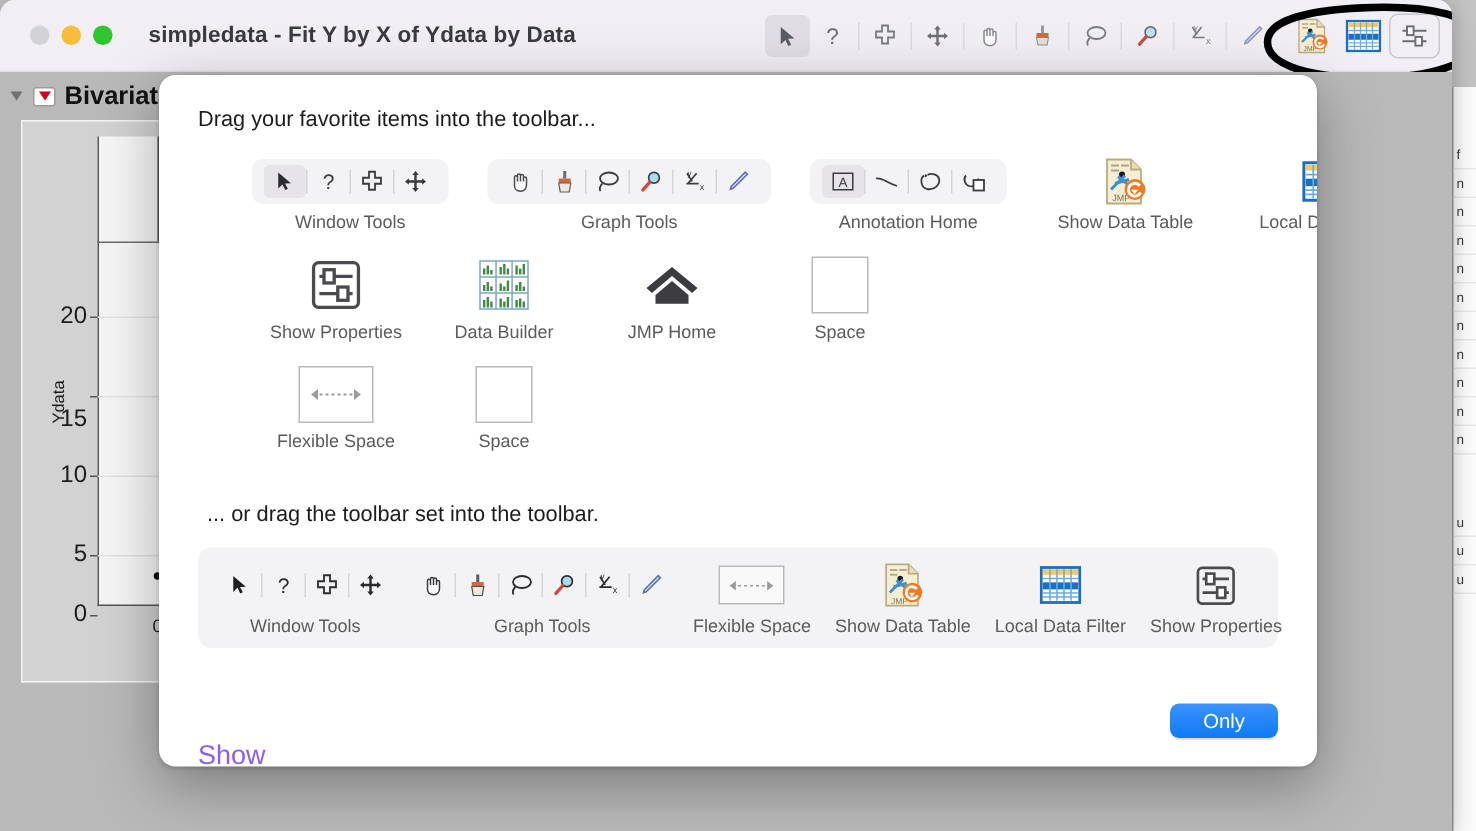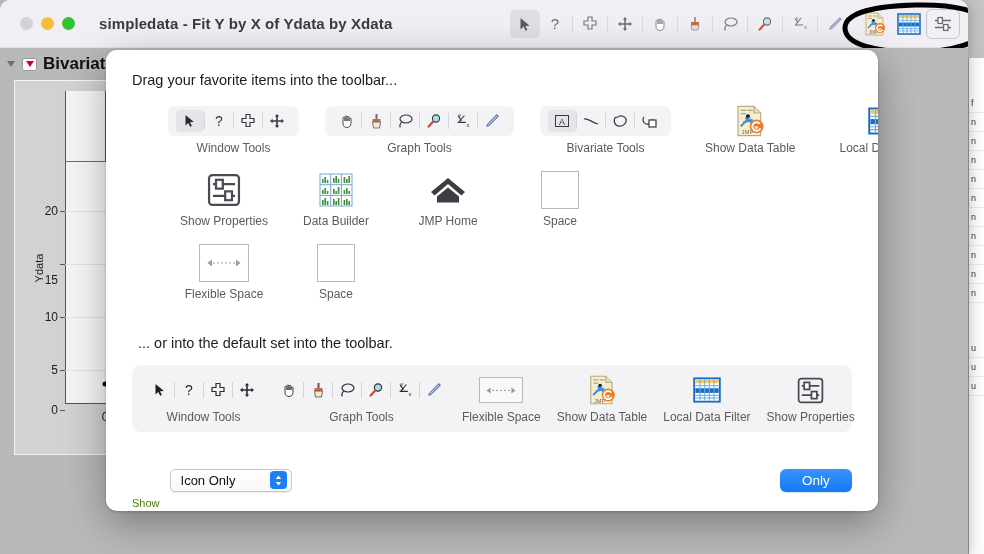--- a/index.html
+++ b/index.html
@@ -90,21 +90,21 @@
     position: absolute; left: 14px; top: 32px; width: 320px; height: 375px;
     background: #d2d2d2; border: 1px solid #f4f4f4;
   }
   .plotinner { position: absolute; left: 50px; top: 10px; right: 8px; bottom: 50px;
                background: linear-gradient(90deg,#f4f4f4,#ffffff 30%,#ffffff); }
   .histbar { position: absolute; left: 40px; top: 0px; width: 46px; height: 70px;
              background: #c9d6c8; border: 1px solid #5a5a5a; }
   .hist-sep { position: absolute; left: 0; right: 0; top: 70px; height: 1px; background: #6b6b6b; }
   .gridline { position: absolute; left: 0; right: 0; height: 1px; background: #e3e3e3; }
   .ytick { position: absolute; right: 100%; transform: translateY(-50%); padding-right: 7px;
-           font-size: 12px; color: #1b1b1b; white-space: nowrap; margin-left: 48px; }
+           font-size: 16px; color: #1b1b1b; white-space: nowrap; margin-left: 48px; }
   .ytickmark { position: absolute; left: -5px; width: 5px; height: 1px; background: #555; }
   .yaxis-line { position: absolute; left: 0; top: 0; bottom: 0; width: 1px; background: #555; }
   .xaxis-line { position: absolute; left: 0; right: 0; bottom: 0; height: 1px; background: #555; }
   .ylabel {
     position: absolute; left: 10px; top: 50%; transform: translateY(-50%) rotate(-90deg);
     transform-origin: center; font-size: 11px; color: #1b1b1b; white-space: nowrap;
   }
   .xtick { position: absolute; top: 100%; transform: translateX(-50%); padding-top: 6px;
            font-size: 12px; color: #1b1b1b; }
   .dot { position: absolute; width: 5px; height: 5px; border-radius: 50%; background: #111;
@@ -144,21 +144,21 @@
 
   .defaultset {
     margin: 0 0 0 0; background: #f3f2f4; border-radius: 9px;
     padding: 10px 14px 8px 14px; display: flex; align-items: flex-start; gap: 0px;
   }
 
   .footer {
     position: absolute; left: 0; right: 0; bottom: 0; height: 62px;
     display: flex; align-items: center; padding: 0 26px;
   }
-  .show-label { font-size: 11px; color: #4d7c0f; margin-right: 10px; margin-top: 46px; }
+  .show-label { font-size: 18px; color: #8b5cf6; margin-right: 10px; margin-top: 46px; }
   .select {
     width: 122px; height: 23px; border: 1px solid #c7c5ca; border-radius: 5px;
     background: linear-gradient(180deg,#ffffff,#f8f8f8);
     display: flex; align-items: center; padding: 0 4px 0 10px;
     font-size: 13px; color: #111; justify-content: space-between;
     box-shadow: 0 1px 1px rgba(0,0,0,.07);
   }
   .stepper {
     width: 17px; height: 18px; background: #1a7ef5; border-radius: 4px;
     display: flex; flex-direction: column; align-items: center; justify-content: center; gap: 1px;
@@ -195,21 +195,21 @@
 </div>
 
 <div class="jmp-window">
 
   <div class="titlebar">
     <div class="traffic">
       <div class="tl close"></div>
       <div class="tl min"></div>
       <div class="tl max"></div>
     </div>
-    <div class="win-title">simpledata - Fit Y by X of Ydata by Xdata</div>
+    <div class="win-title">simpledata - Fit Y by X of Ydata by Data</div>
 
     <div class="toolbar">
       <div class="tbtn sel">
         <svg width="13" height="15" viewBox="0 0 13 15">
             <path d="M1.5 1 L1.5 12.5 L4.6 9.6 L6.6 13.7 L8.4 12.9 L6.4 8.9 L10.6 8.7 Z" fill="#5a5a62"></path>
           </svg>
       </div>
       <div class="tbtn">
         <svg width="12" height="16" viewBox="0 0 12 16">
             <text x="6" y="13" font-family="Liberation Sans, sans-serif" font-size="15" fill="#6d6d75" text-anchor="middle">?</text>
@@ -463,21 +463,21 @@
                 </svg>
             </div>
             <div class="gsep"></div>
             <div class="gicon">
               <svg width="17" height="15" viewBox="0 0 17 15">
                   <path d="M3 3 C1 5 2 9 5 10 C9 11 12 8 11 5" fill="none" stroke="#3a3a40" stroke-width="1.2"></path>
                   <rect x="8" y="6" width="7" height="7" fill="#fff" stroke="#3a3a40" stroke-width="1.2"></rect>
                 </svg>
             </div>
           </div>
-          <div class="cap">Bivariate Tools</div>
+          <div class="cap">Annotation Home</div>
         </div>
 
         <div class="item" style="margin-right:44px">
           <div class="glyphbox" style="height:30px">
             <svg width="30" height="32" viewBox="0 0 22 24">
               <path d="M2 1h12l5 5v17H2z" fill="#f6eed2" stroke="#b9ab80" stroke-width=".9"></path>
               <path d="M14 1v5h5" fill="#e6dcb8" stroke="#b9ab80" stroke-width=".9"></path>
               <g fill="#b0a685">
                   <rect x="4" y="3.5" width="4" height="1"></rect>
                   <rect x="9" y="3.5" width="4" height="1"></rect>
@@ -607,21 +607,21 @@
         </div>
 
         <div class="item" style="width:112px">
           <div class="glyphbox" style="height:38px">
             <div class="sq-space"></div>
           </div>
           <div class="cap">Space</div>
         </div>
       </div>
 
-      <div class="subhead">... or into the default set into the toolbar.</div>
+      <div class="subhead">... or drag the toolbar set into the toolbar.</div>
 
       <div class="defaultset">
 
         <div class="item" style="margin-right:14px">
           <div class="group" style="background:transparent;padding-left:0;padding-right:0">
             <div class="gicon">
               <svg width="12" height="14" viewBox="0 0 12 14">
                   <path d="M1.5 1 L1.5 11.6 L4.3 8.9 L6.2 12.7 L7.9 11.9 L6 8.3 L9.9 8.1 Z" fill="#1e1e22"></path>
                 </svg>
             </div>
@@ -758,25 +758,16 @@
               <rect x="10.7" y="10.8" width="4" height="5.2" fill="#fff" stroke="#4a4a50" stroke-width="1.3"></rect>
             </svg>
           </div>
           <div class="cap">Show Properties</div>
         </div>
       </div>
     </div>
 
     <div class="footer">
       <span class="show-label">Show</span>
-      <div class="select">
-        <span>Icon Only</span>
-        <span class="stepper">
-          <svg width="9" height="13" viewBox="0 0 9 13">
-              <path d="M4.5 1.6 L7.2 5 H1.8 Z" fill="#fff"></path>
-              <path d="M4.5 11.4 L1.8 8 H7.2 Z" fill="#fff"></path>
-            </svg>
-        </span>
-      </div>
       <div class="done-btn">Only</div>
     </div>
   </div>
 </div>
 
 </body></html>

